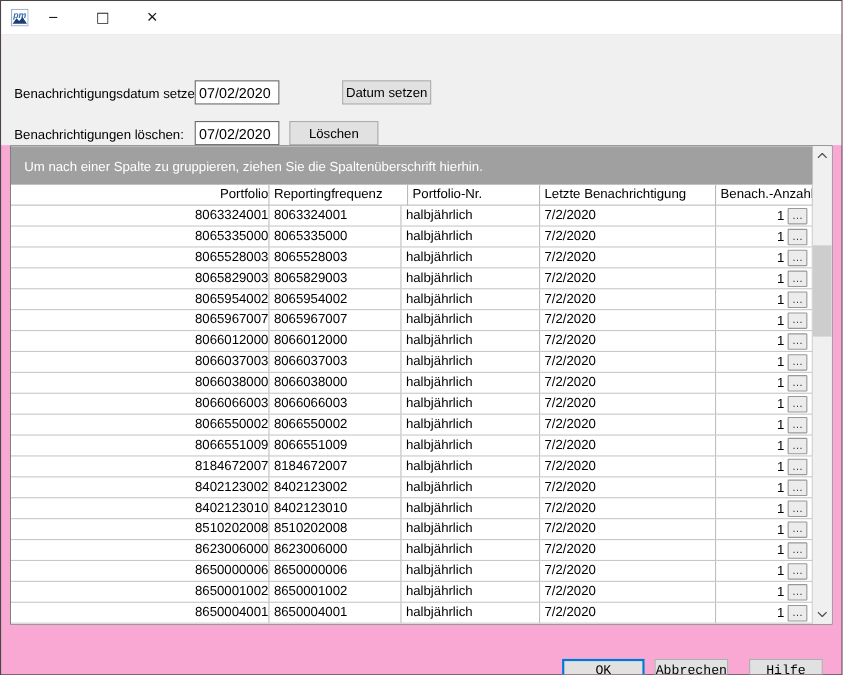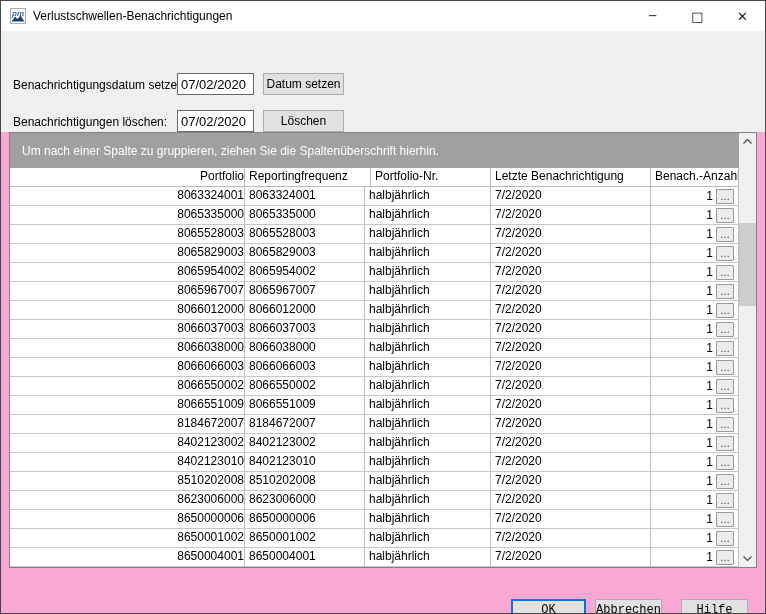--- a/index.html
+++ b/index.html
@@ -32,21 +32,21 @@
     position:absolute; left:176px; width:77px; height:22px;
     border:1px solid #686868; background:#fff; font-family:Liberation Sans, sans-serif;
     font-size:13px; padding:0 3px; color:#000;
   }
   .inp-1 { top:42px; } .inp-2 { top:79px; }
   .form-btn {
     position:absolute; left:262px; width:81px; height:22px;
     background:#e1e1e1; border:1px solid #adadad; font-family:"Liberation Sans",sans-serif;
     font-size:12px; color:#000; cursor:default;
   }
-  .fbtn-1 { top:42px; } .fbtn-2 { top:79px; }
+  .fbtn-1 { top:42px;margin-left:48px; } .fbtn-2 { top:79px; }
   
   .grid {
     position:absolute; left:8px; top:131px; width:748px; height:436px;
     border:1px solid #828282; background:#fff; display:flex;
   }
   .grid-content { width:729px; display:flex; flex-direction:column; overflow:hidden; }
   .group-panel {
     height:35px; background:#a0a0a0; color:#fff; display:flex; align-items:center;
     padding-left:12px; font-size:12px; white-space:nowrap; overflow:hidden;
   }
@@ -89,21 +89,20 @@
 <body>
 
 <div class="window">
 
   <div class="titlebar">
     <svg class="app-icon" viewBox="0 0 16 16">
       <rect x="0.5" y="0.5" width="15" height="15" fill="#ffffff" stroke="#9ab0cc" stroke-width="1"></rect>
       <text x="2" y="8" font-size="8" font-style="italic" font-weight="bold" fill="#3a6fb0" font-family="Liberation Sans, sans-serif">pm</text>
       <path d="M1.5 13.5 L5 8.5 L7.5 11 L10.5 7.5 L14.5 13.5 Z" fill="#1e3f73"></path>
     </svg>
-    <span class="title-text">Verlustschwellen-Benachrichtigungen</span>
     <button class="win-btn min">─</button>
     <button class="win-btn">□</button>
     <button class="win-btn">✕</button>
   </div>
 
   <div class="form-area">
     <span class="form-label lbl-1">Benachrichtigungsdatum setzen:</span>
     <input class="date-input inp-1" value="07/02/2020" style="">
     <button class="form-btn fbtn-1">Datum setzen</button>
 

